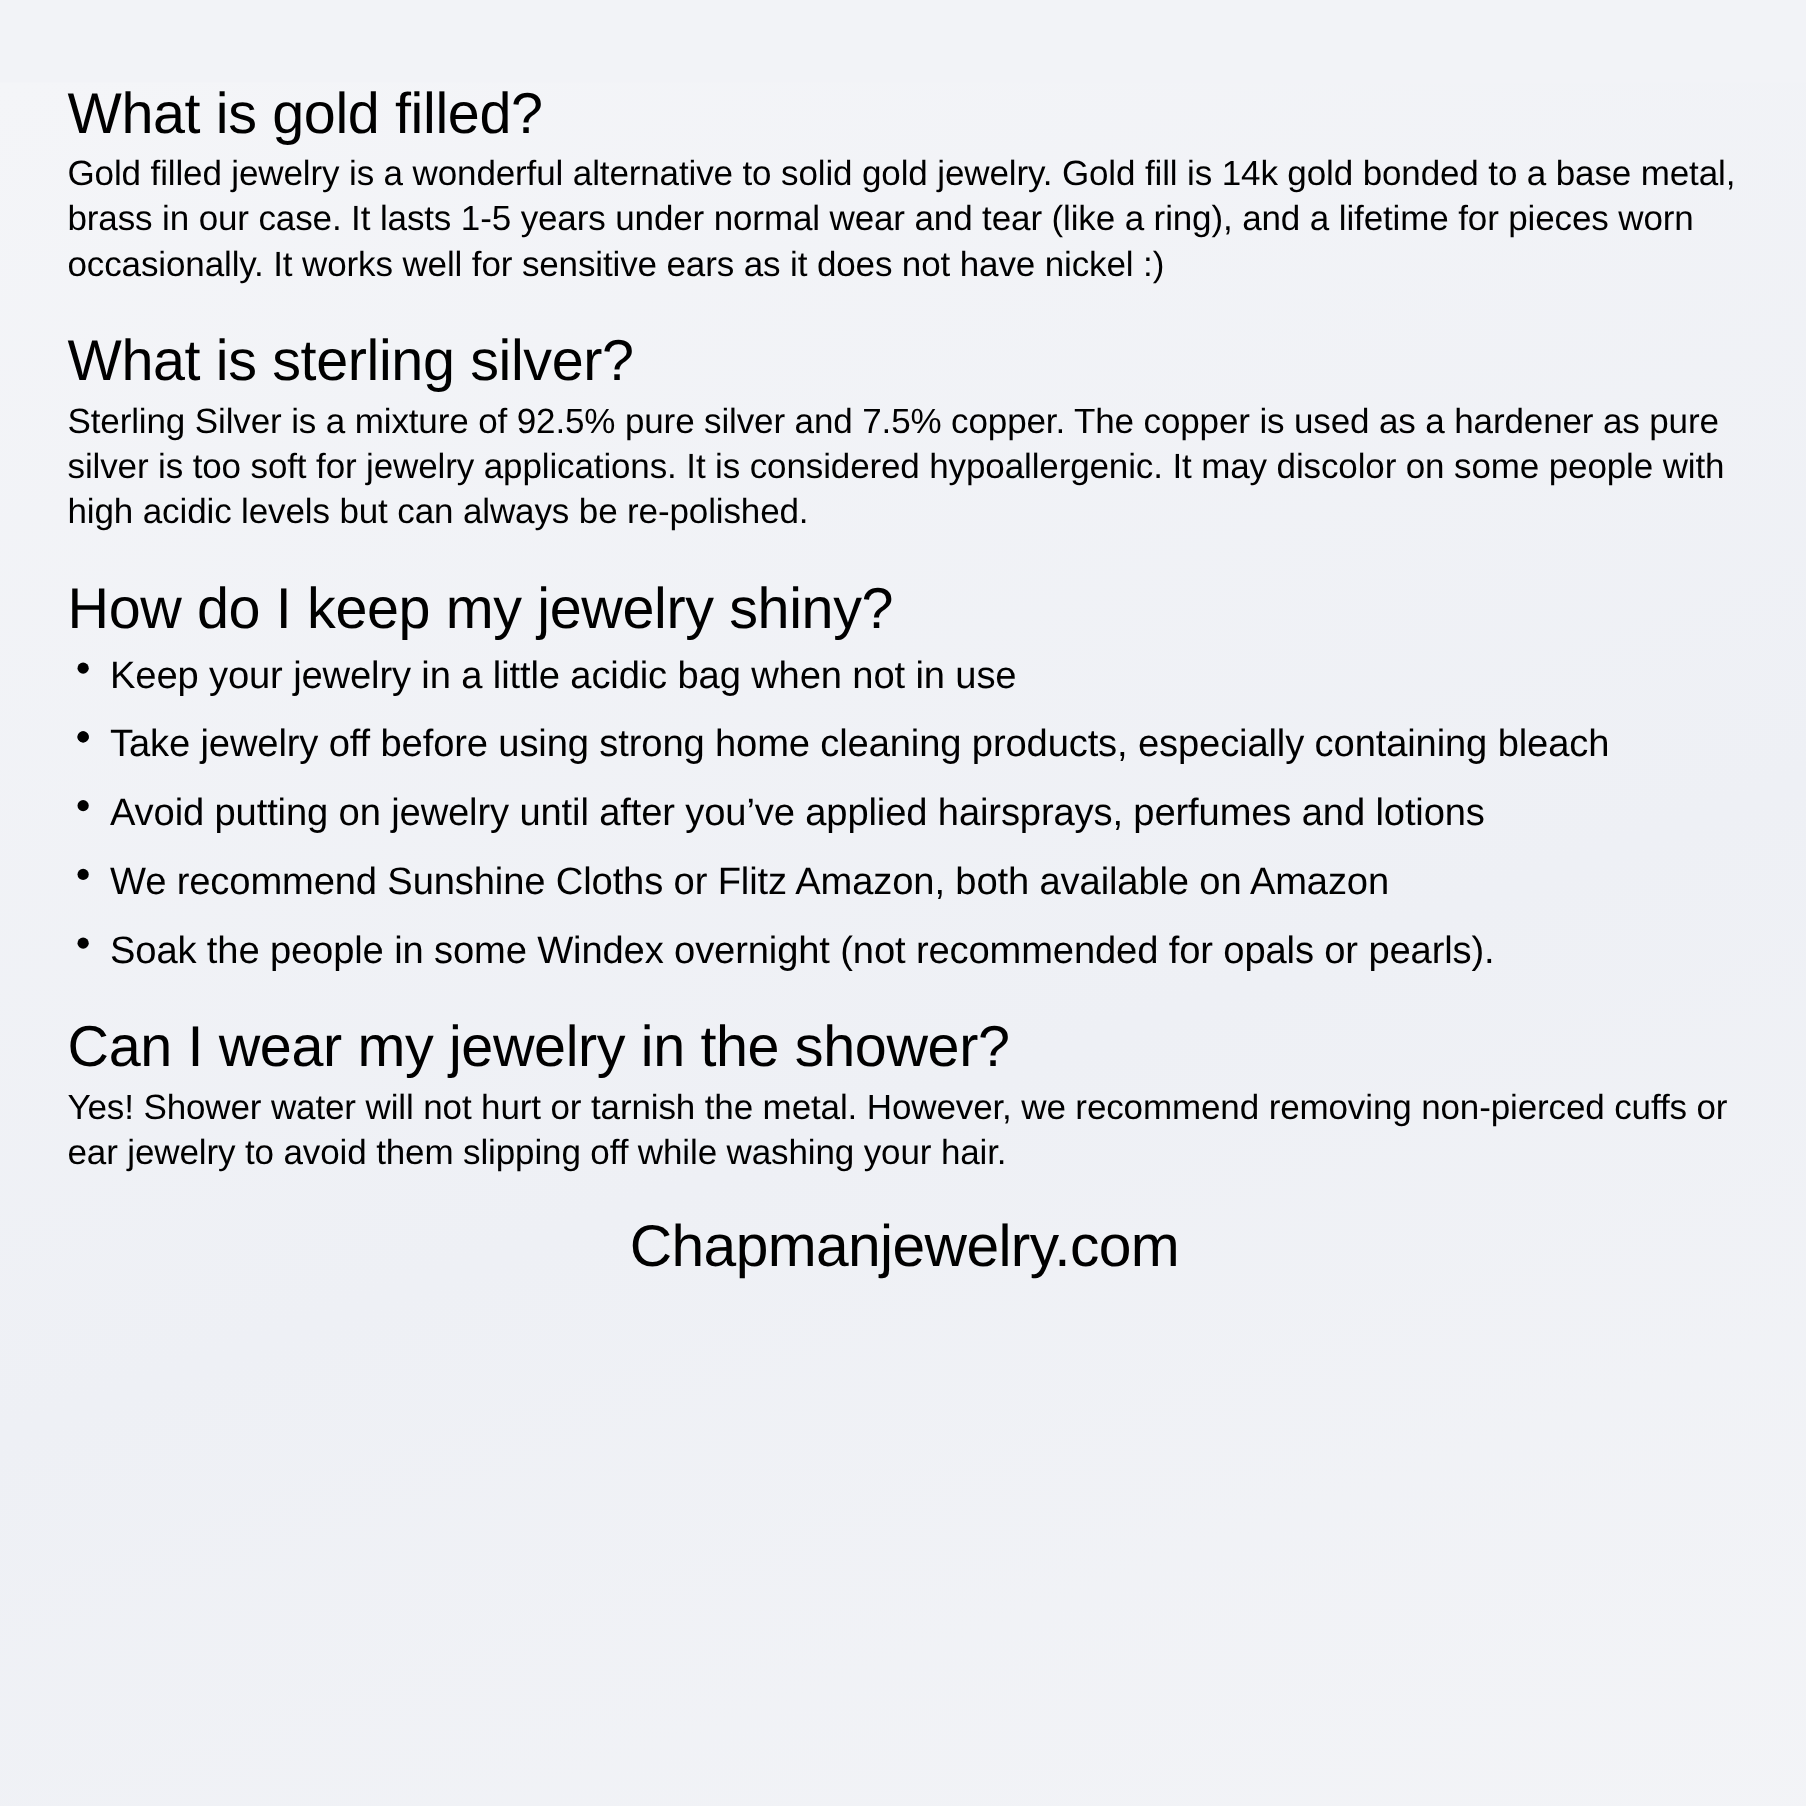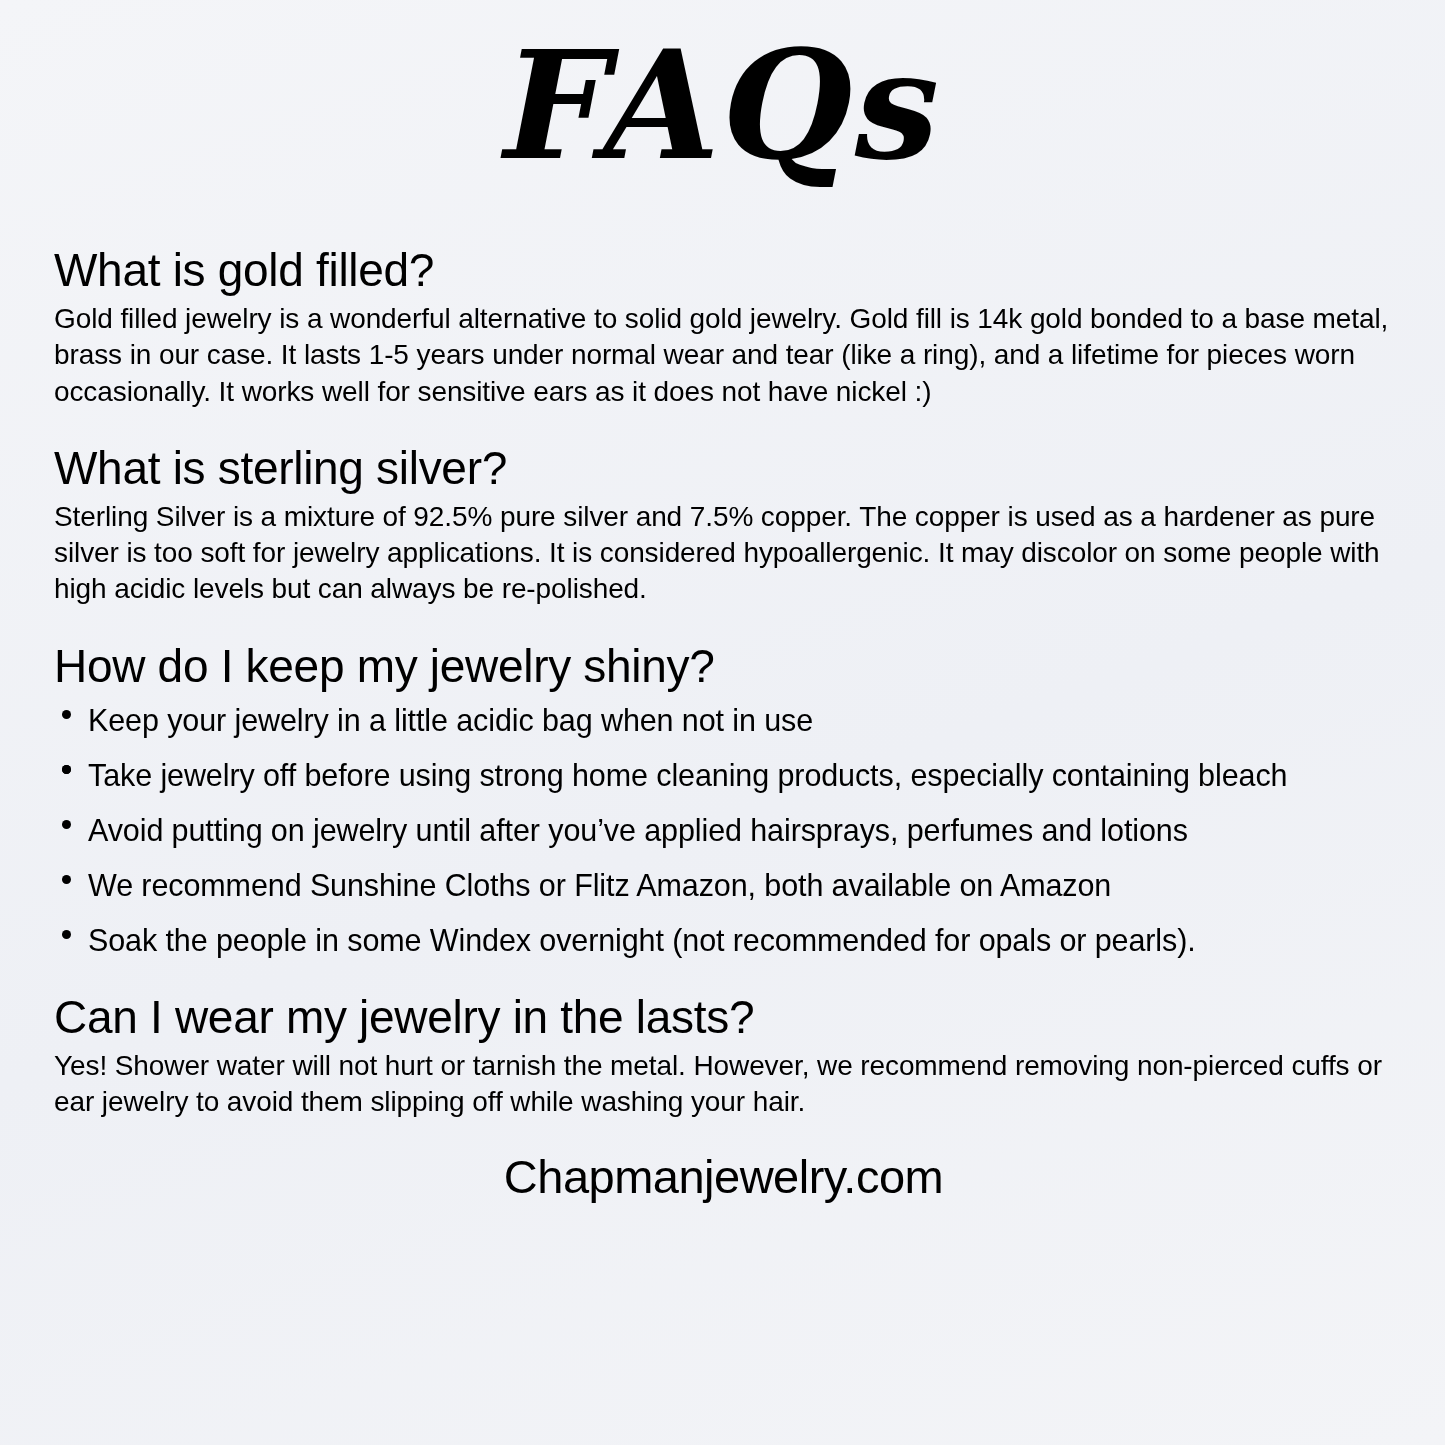--- a/index.html
+++ b/index.html
@@ -80,21 +80,20 @@
     font-size: 47px;
     margin-top: 28px;
     letter-spacing: -0.5px;
   }
 </style>
 </head>
 <body>
 
 <div class="page">
 
-  <div class="title">FAQs</div>
 
   <div class="content">
 
     <div class="section">
       <h2 class="q">What is gold filled?</h2>
       <p class="a">Gold filled jewelry is a wonderful alternative to solid gold jewelry. Gold fill is 14k gold bonded to a base metal, brass in our case. It lasts 1-5 years under normal wear and tear (like a ring), and a lifetime for pieces worn occasionally. It works well for sensitive ears as it does not have nickel :)</p>
     </div>
 
     <div class="section">
       <h2 class="q">What is sterling silver?</h2>
@@ -124,20 +123,20 @@
           <span>We recommend Sunshine Cloths or Flitz Amazon, both available on Amazon</span>
         </li>
         <li>
           <span class="dot"></span>
           <span>Soak the people in some Windex overnight (not recommended for opals or pearls).</span>
         </li>
       </ul>
     </div>
 
     <div class="section sec-shower">
-      <h2 class="q">Can I wear my jewelry in the lasts?</h2>
+      <h2 class="q">Can I wear my jewelry in the shower?</h2>
       <p class="a">Yes! Shower water will not hurt or tarnish the metal. However, we recommend removing non-pierced cuffs or ear jewelry to avoid them slipping off while washing your hair.</p>
     </div>
 
     <div class="footer">Chapmanjewelry.com</div>
 
   </div>
 </div>
 
 </body></html>

